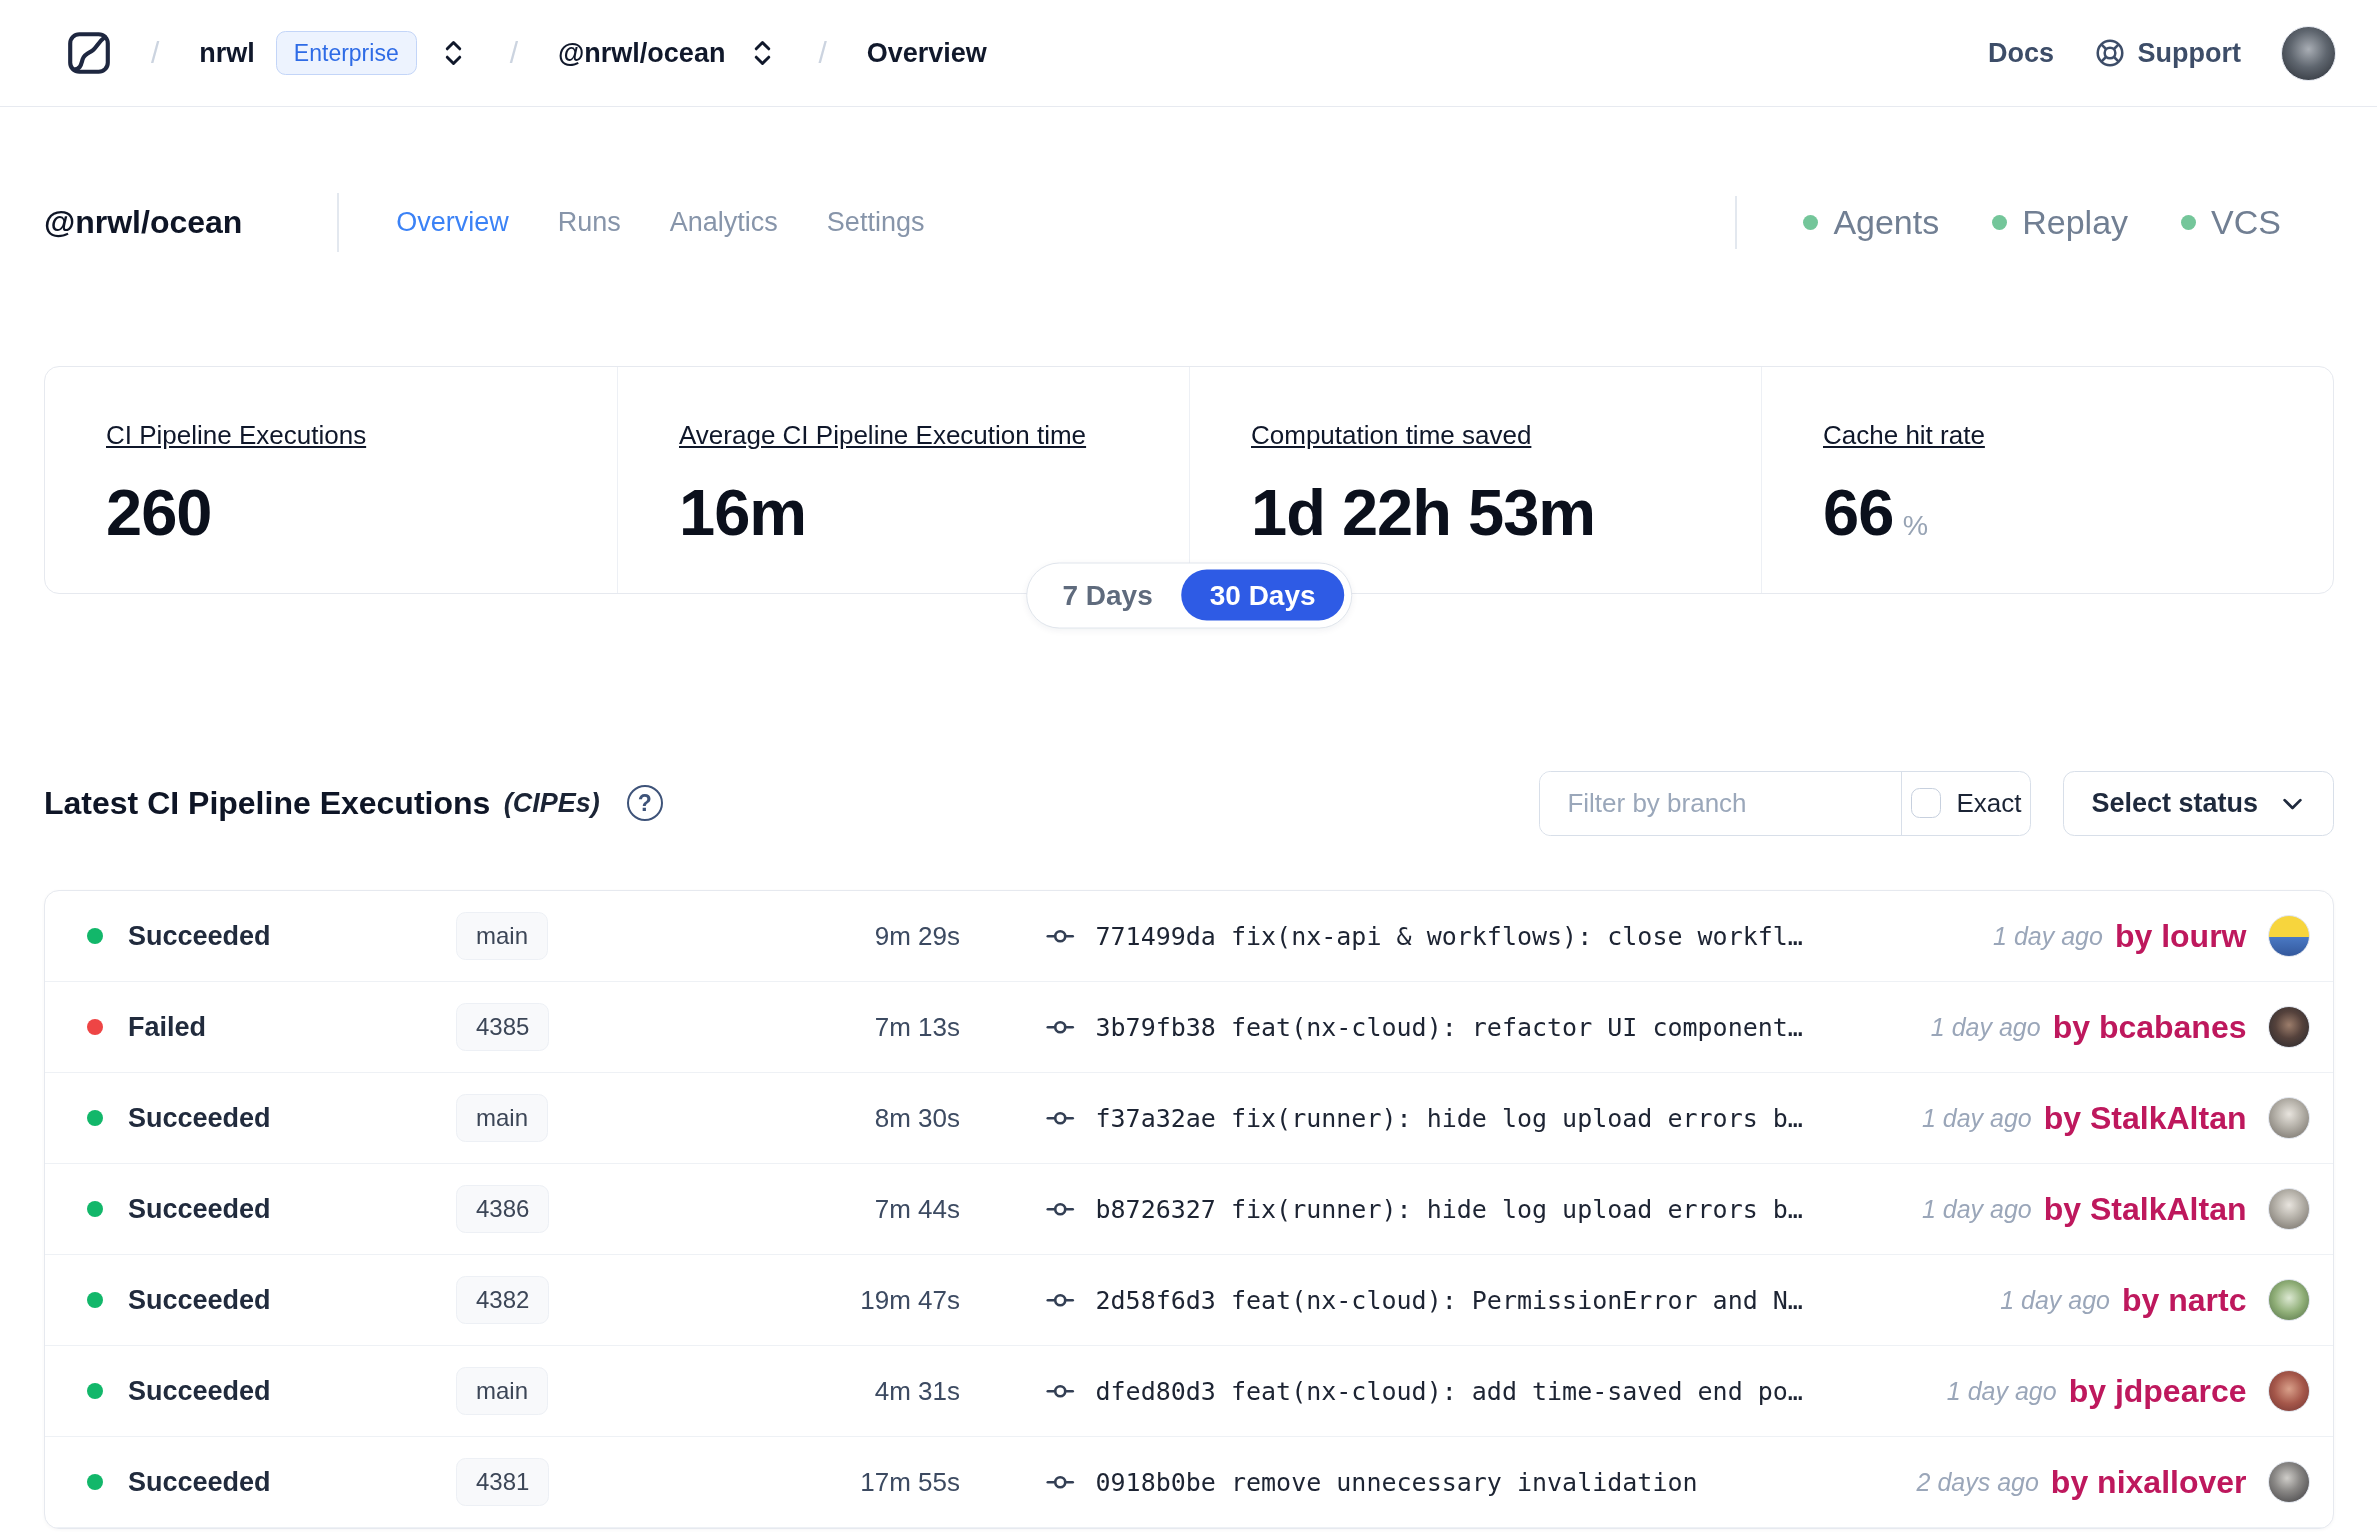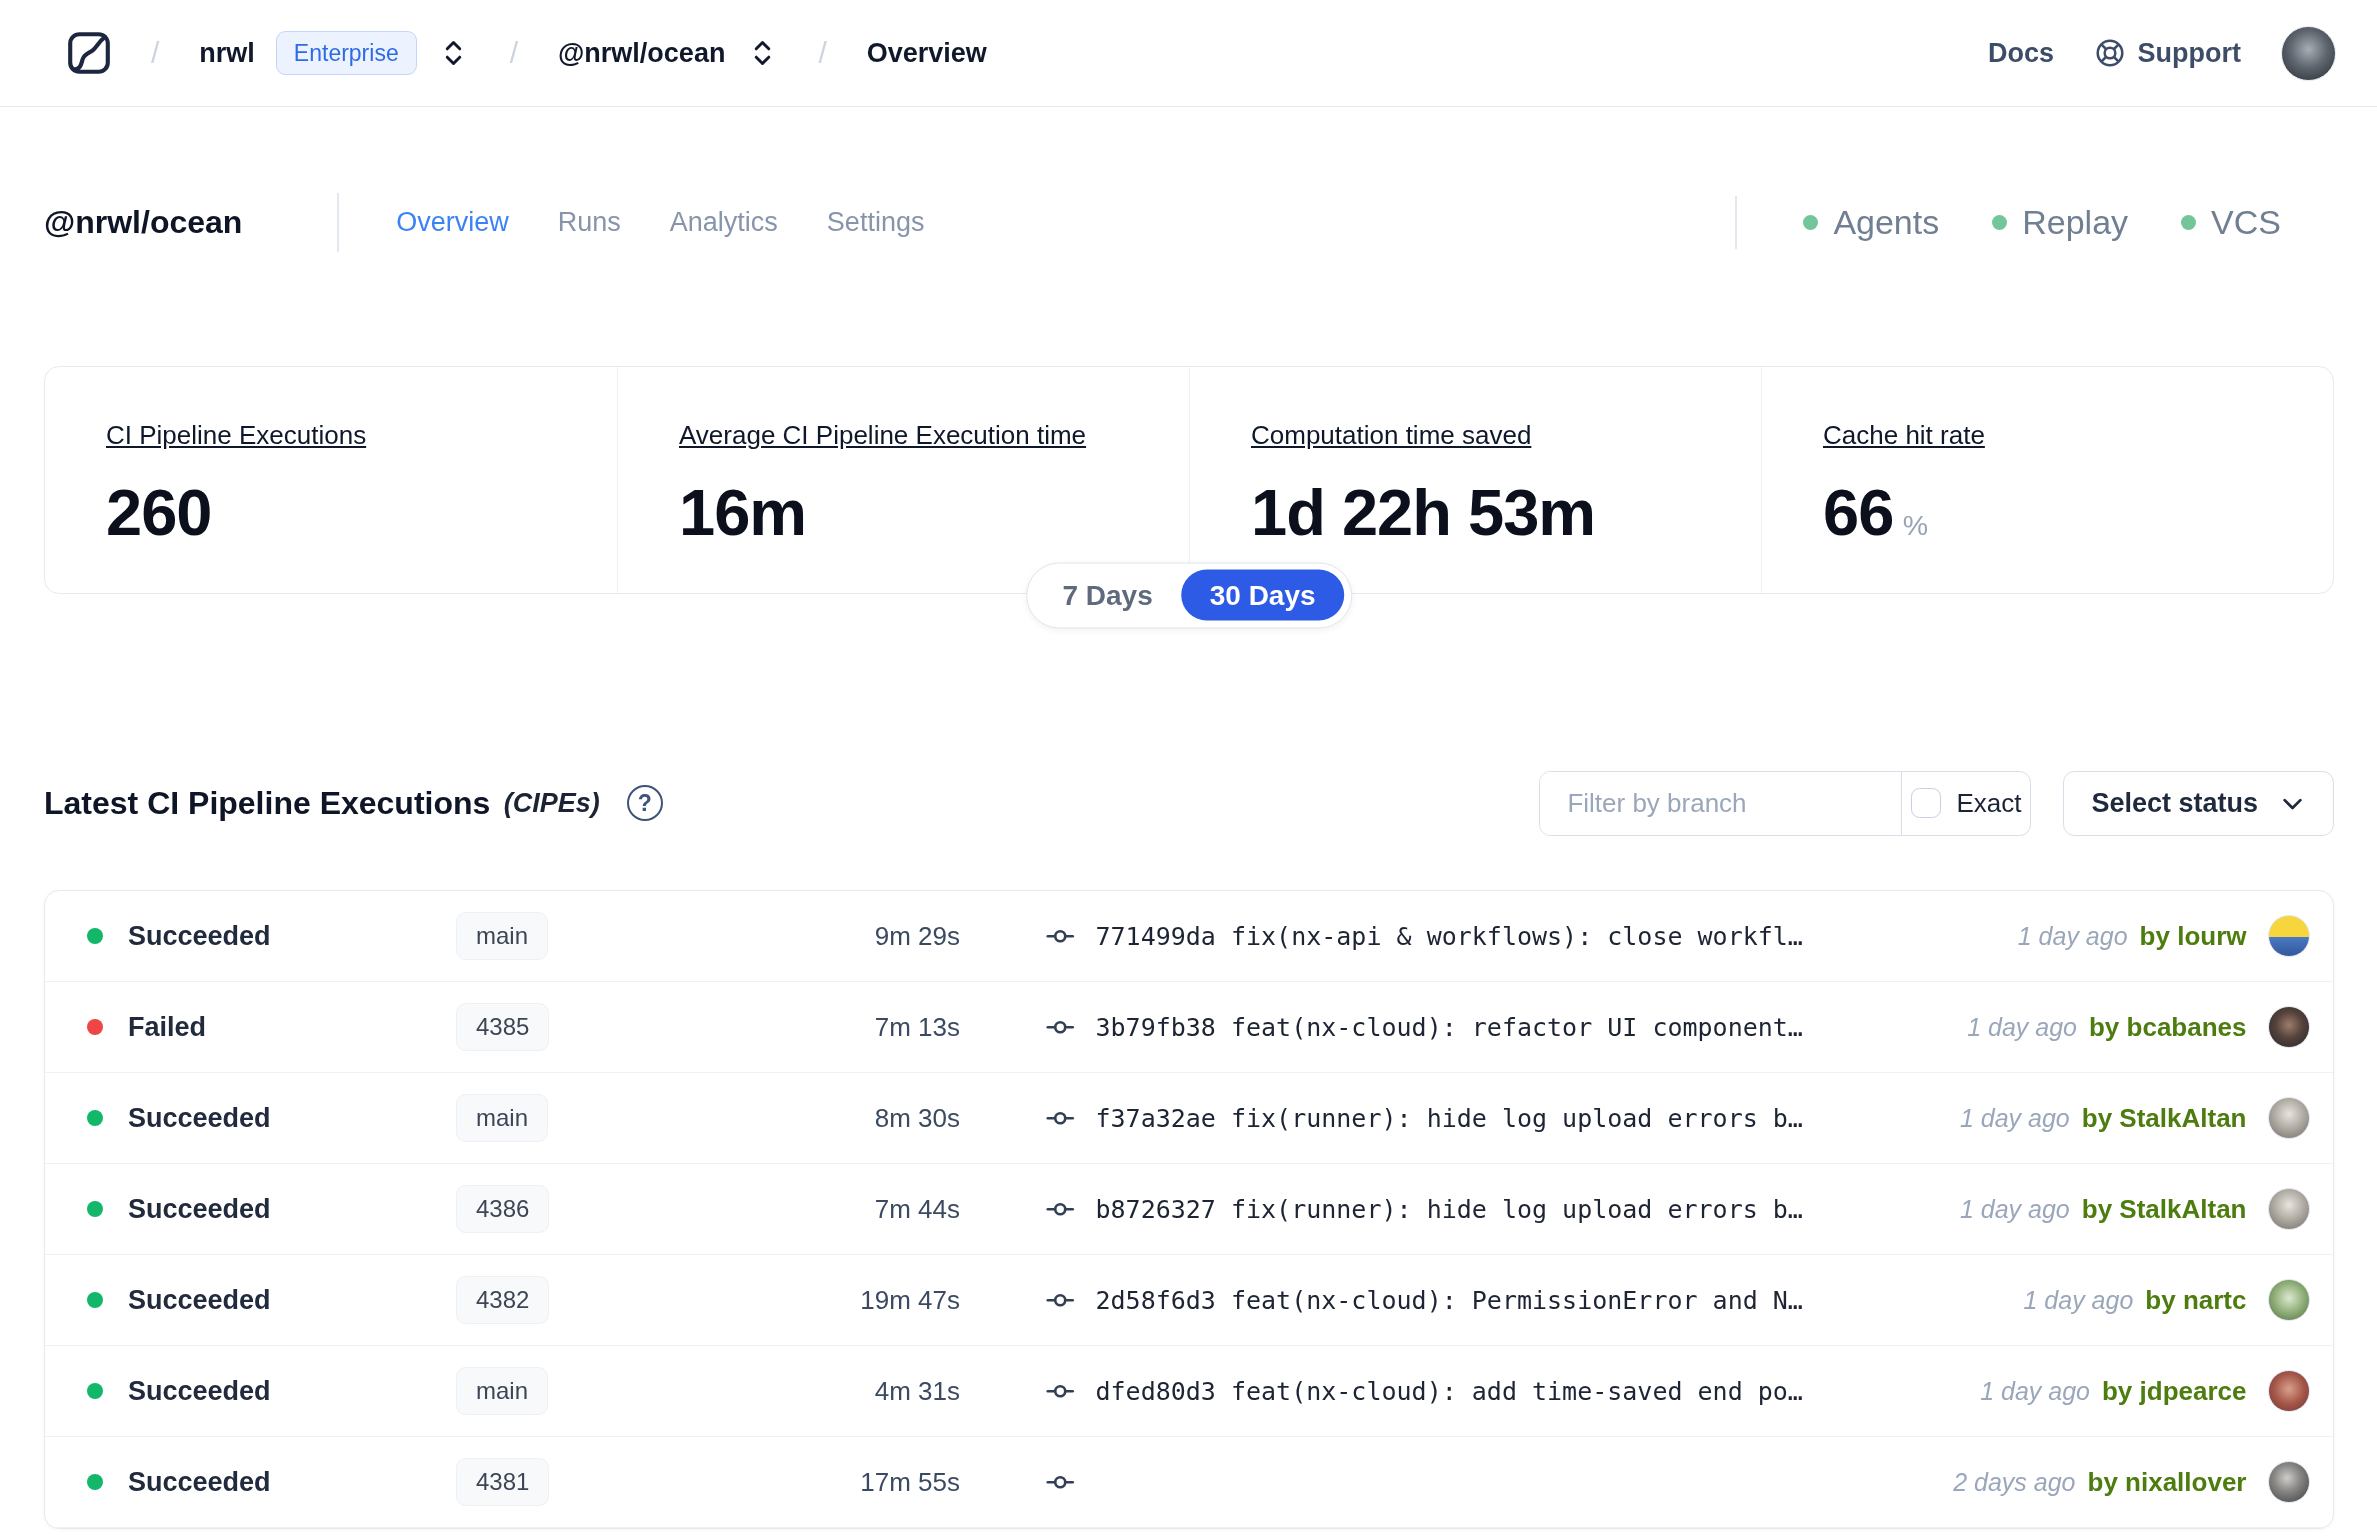--- a/index.html
+++ b/index.html
@@ -86,21 +86,21 @@
   .status-text { font-size:27px; font-weight:600; color:#212b3d; }
   .cell-branch { width:304px; margin-left:38px; }
   .branch-chip { display:inline-block; background:#f8f9fb; border:1.9px solid #edf0f5;
                  border-radius:9.5px; padding:8.6px 19px; font-size:24px; color:#3c4657; }
   .cell-duration { width:200px; text-align:right; font-size:26px; color:#3c4a61; }
   .cell-commit { flex:1; min-width:0; margin-left:86px; display:flex; align-items:center; gap:21px; }
   .commit-text { font-family:"DejaVu Sans Mono", monospace; font-size:25px; color:#1d2433;
                  white-space:nowrap; overflow:hidden; }
   .cell-meta { display:flex; align-items:center; gap:12px; margin-left:28.5px; white-space:nowrap; }
   .meta-time { font-size:25px; font-style:italic; color:#9aa6b9; }
-  .meta-author { font-size:26px; font-weight:600; color:#4d7c0f; }
+  .meta-author { font-size:32px; font-weight:600; color:#be185d; }
   .avatar-row { width:42px; height:42px; margin-left:9.5px; flex:none; }
 
   svg { display:block; }
 </style>
 </head>
 <body>
 
 <header class="topbar">
   <span style="cursor:pointer;">
     <svg width="44" height="44" viewBox="0 0 48 48" fill="none">
@@ -380,20 +380,21 @@
     <span class="cell-branch">
       <span class="branch-chip">4381</span>
     </span>
     <span class="cell-duration">17m 55s</span>
     <span class="cell-commit">
       <svg width="28.5" height="28.5" viewBox="0 0 24 24" fill="none">
         <circle cx="12" cy="12" r="4.2" stroke="#333f54" stroke-width="2.2"></circle>
         <line x1="1.5" y1="12" x2="7.2" y2="12" stroke="#333f54" stroke-width="2.2" stroke-linecap="round"></line>
         <line x1="16.8" y1="12" x2="22.5" y2="12" stroke="#333f54" stroke-width="2.2" stroke-linecap="round"></line>
       </svg>
+      <span class="commit-text">0918b0be remove unnecessary invalidation</span>
     </span>
     <span class="cell-meta">
       <span class="meta-time">2 days ago</span>
       <span class="meta-author">by nixallover</span>
       <span class="avatar avatar-row" style="background: radial-gradient(circle at 45% 40%, rgb(207, 205, 201) 0%, rgb(138, 136, 134) 40%, rgb(58, 57, 60) 100%);"></span>
     </span>
   </div>
 </div>
 
 

